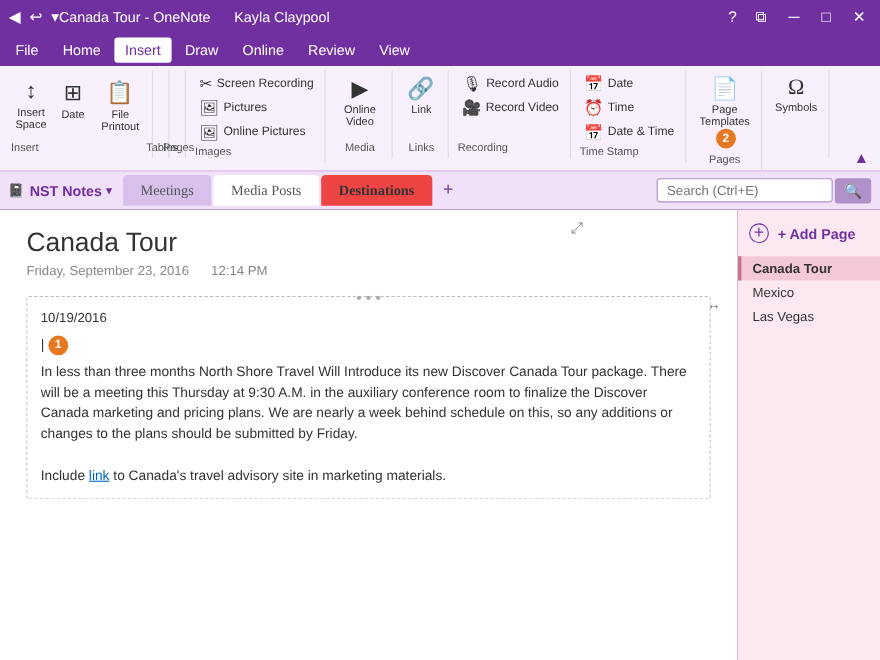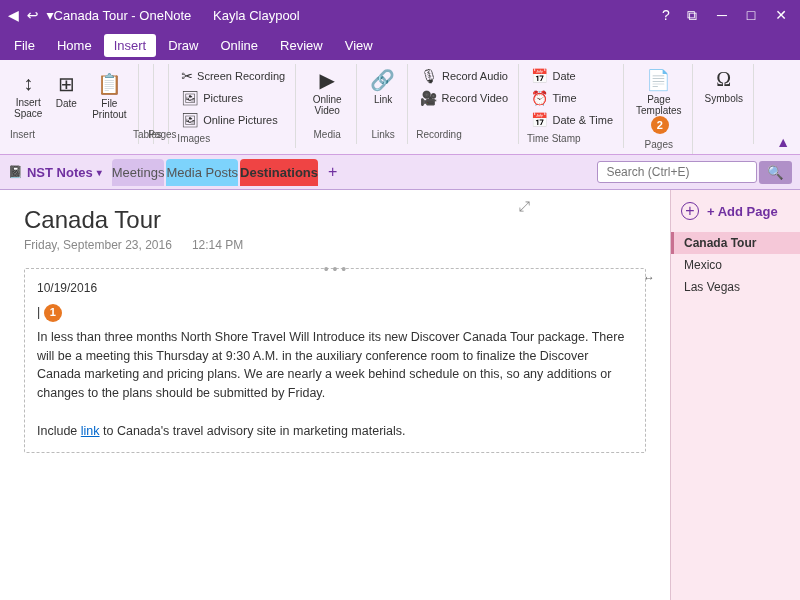--- a/index.html
+++ b/index.html
@@ -129,26 +129,27 @@
       display: flex;
       align-items: center;
       font-size: 13px;
       color: #7030a0;
       font-weight: 600;
       margin-right: 8px;
       cursor: pointer;
     }
     .notebook-label .chevron { margin-left: 4px; font-size: 10px; }
     .tab {
-      padding: 6px 0;
+      padding: 6px 16px;
       border-radius: 4px 4px 0 0;
       cursor: pointer;
       font-size: 13px;
       color: #555;
       background: #e0c8f0;
+      font-family: Liberation Serif, serif;
     }
     .tab.current { background: #ef4444; color: #333; font-weight: 600; }
     .tab-add {
       padding: 4px 8px;
       cursor: pointer;
       color: #7030a0;
       font-size: 16px;
     }
     .search-area {
       margin-left: auto;
@@ -427,21 +428,21 @@
   <div class="ribbon-collapse">▲</div>
 </div>
 
 <div class="tabs-bar">
   <div class="notebook-label">
     <span style="color:#5a5a5a; font-size:12px; margin-right:4px;">📓</span>
     <span>NST Notes</span>
     <span class="chevron">▾</span>
   </div>
   <div class="tab" style="background:#d8c0ec; color:#555;">Meetings</div>
-  <div class="tab" style="background:#7dd3fc; color:#555;">Media Posts</div>
+  <div class="tab" style="background:#ffffff; color:#555;">Media Posts</div>
   <div class="tab current">Destinations</div>
   <div class="tab-add">+</div>
   <div class="search-area">
     <input class="search-box" type="text" placeholder="Search (Ctrl+E)" style="">
     <button class="search-btn">🔍</button>
   </div>
 </div>
 
 <div class="main-area">
 

